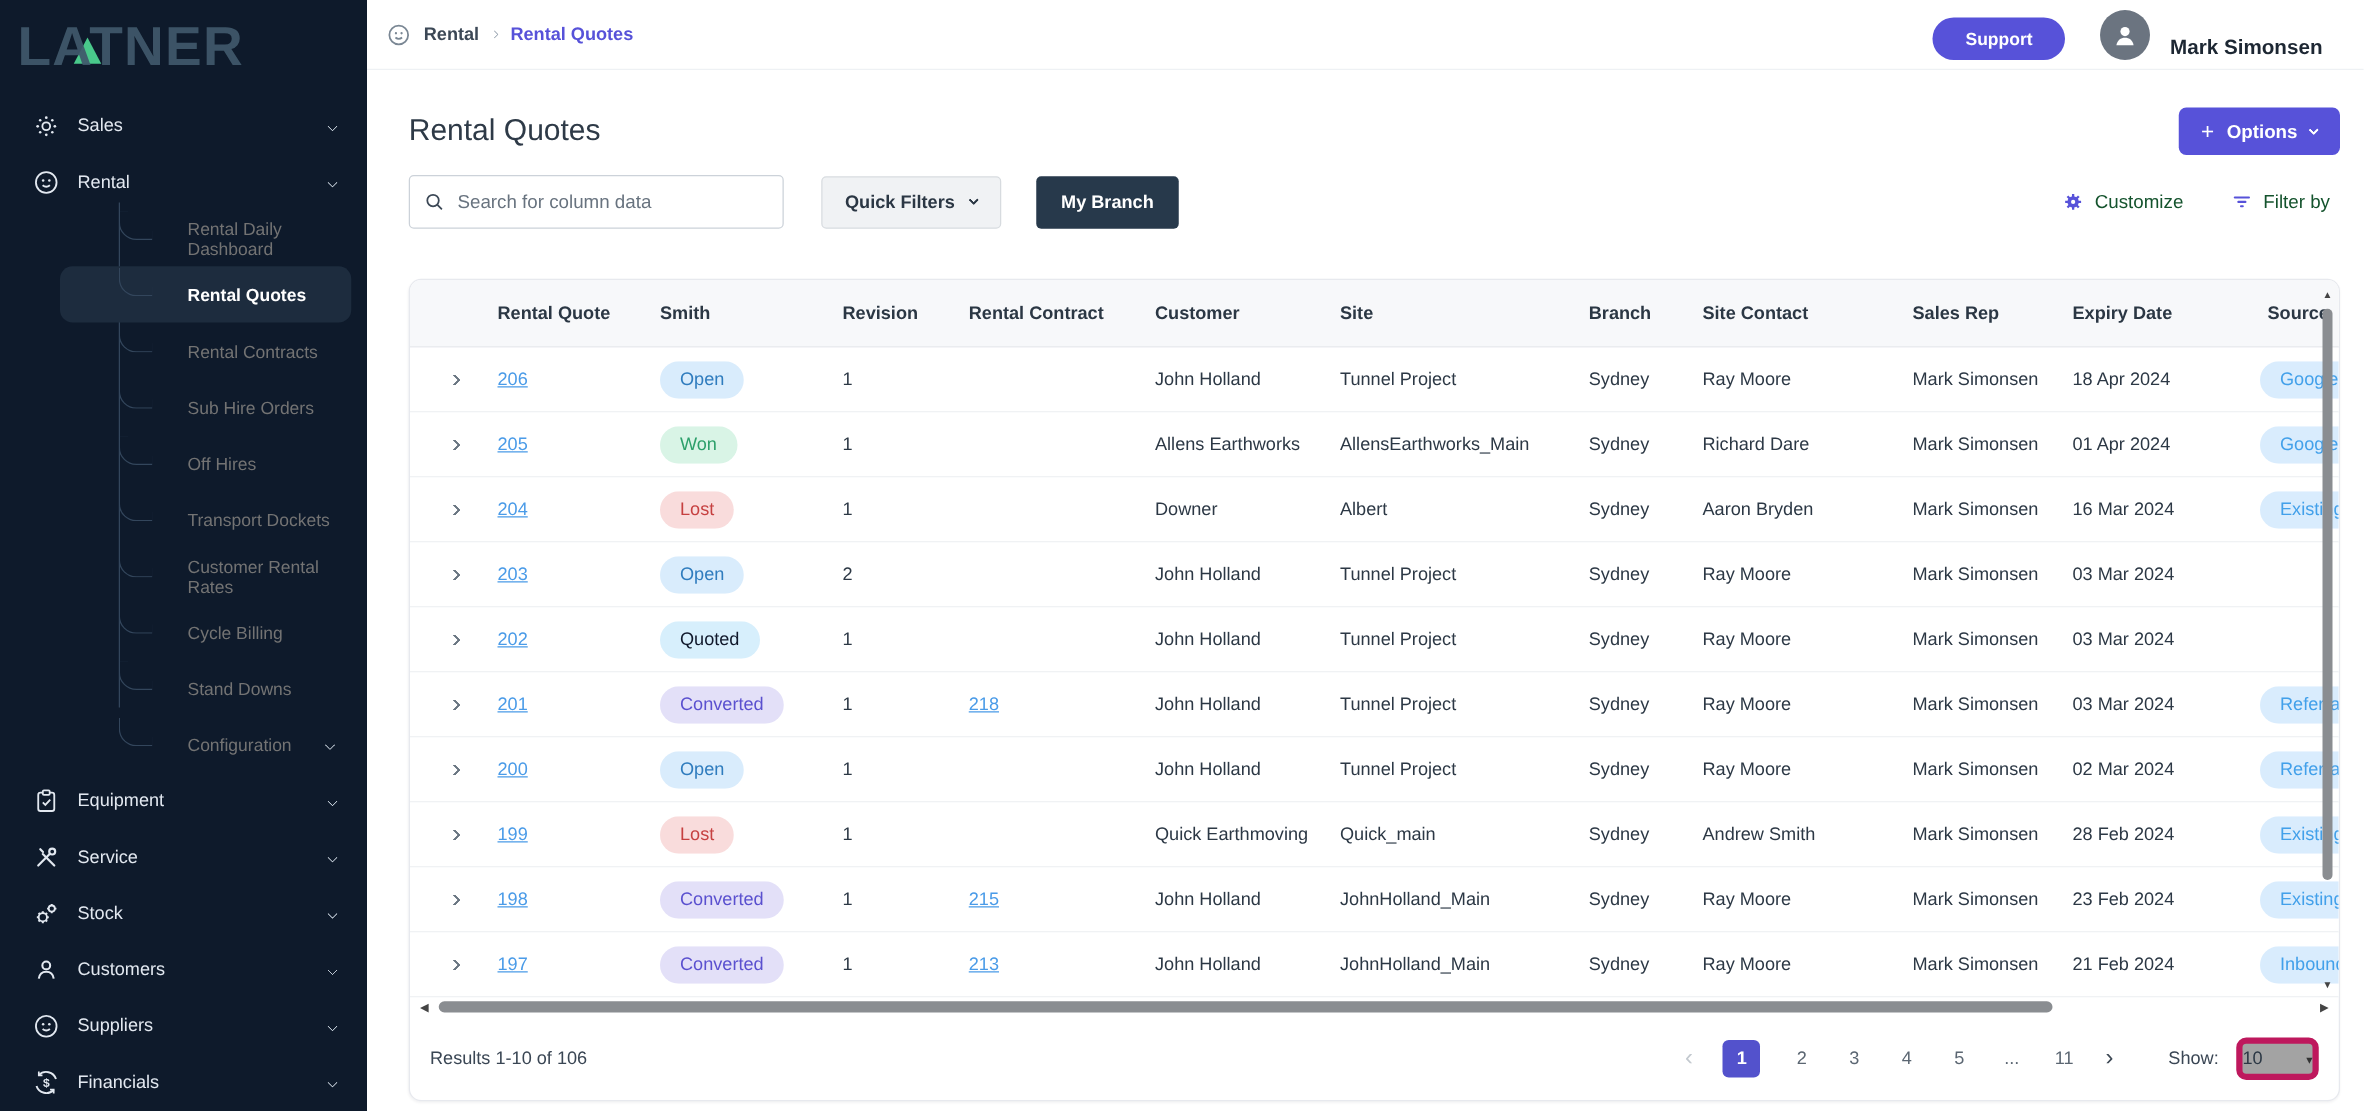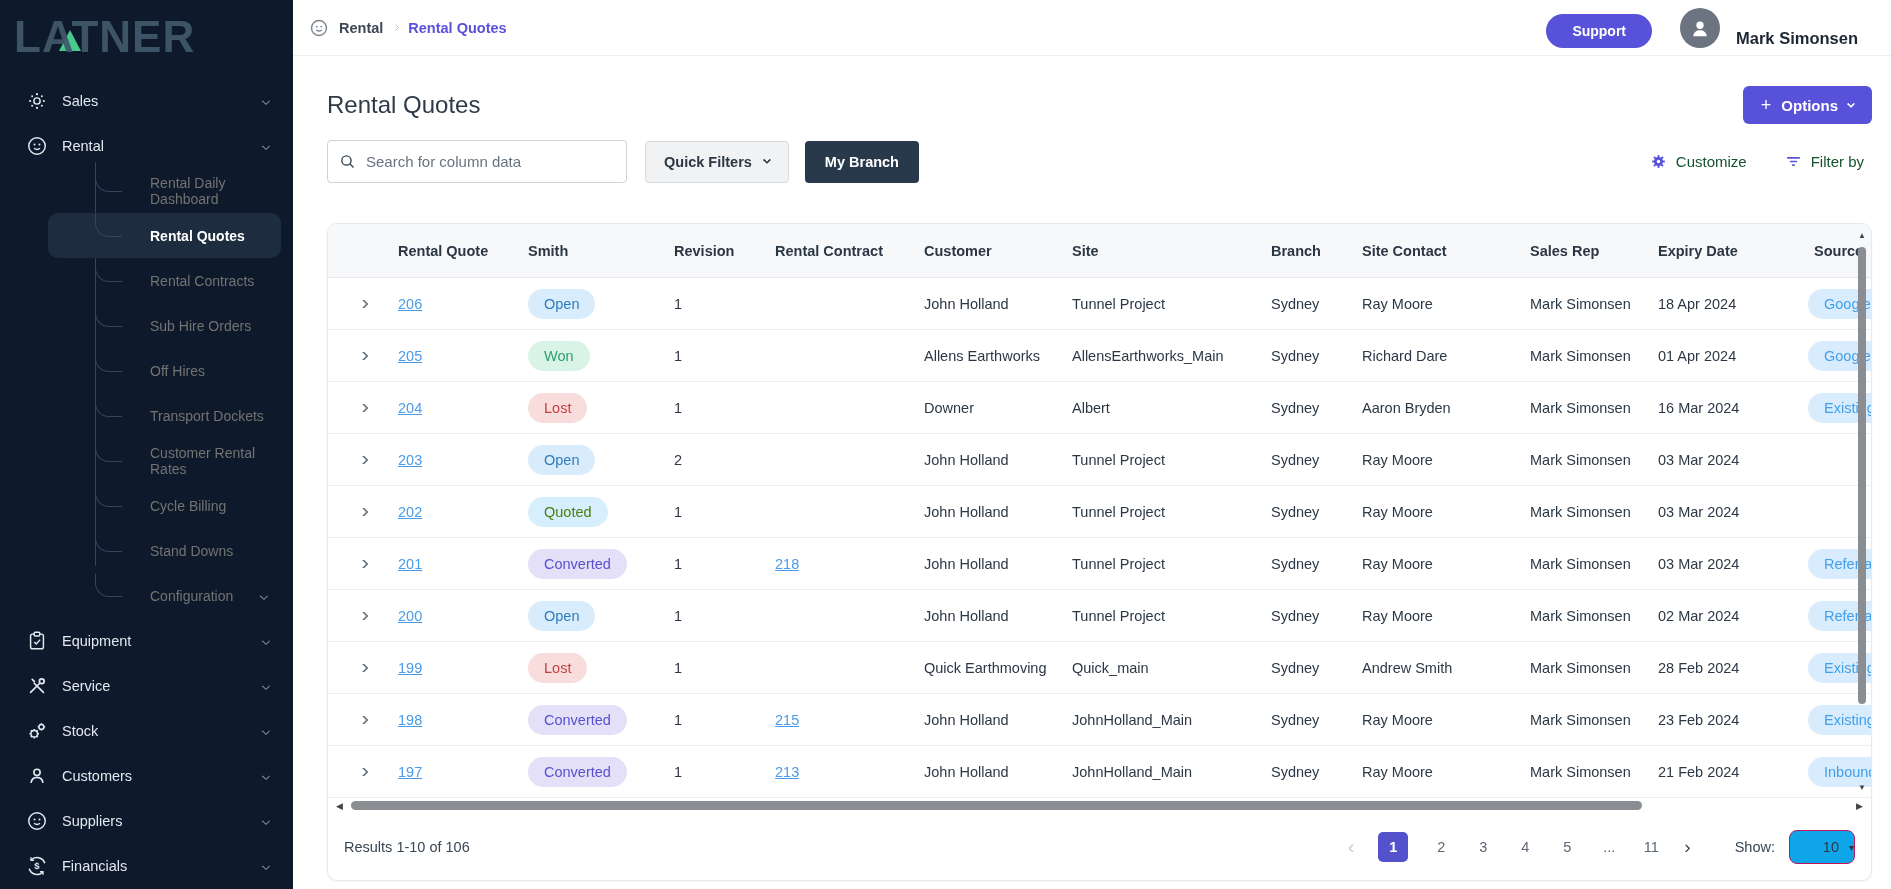--- a/index.html
+++ b/index.html
@@ -55,21 +55,21 @@
 
   .content { padding:0 19px 0 34px; }
   .page-head { margin-top:30px; display:flex; align-items:center; }
   .page-title { font-size:24px; font-weight:500; color:#2e3a47; }
   .options-btn { margin-left:auto; height:38px; padding:0 18px; border:none;
     border-radius:6px; background:#5752d9; color:#fff; font-size:15px; font-weight:700;
     display:flex; align-items:center; gap:10px; cursor:pointer; font-family:inherit; }
   .options-btn .plus { font-size:18px; font-weight:400; }
   .options-btn .chev { width:6px; height:6px; border-width:2px; margin-top:-3px; }
 
-  .toolbar { margin-top:16px; display:flex; align-items:center; gap:16px; }
+  .toolbar { margin-top:16px; display:flex; align-items:center; gap:28px; }
   .search-wrap { position:relative; }
   .search-wrap svg { position:absolute; left:12px; top:13px; width:17px; height:17px;
     color:#3c4856; }
   .search-input { width:300px; height:43px; border:1px solid #ccd2d9; border-radius:4px;
     padding:0 12px 0 38px; font-size:15px; color:#2c3845; font-family:inherit; }
   .search-input::placeholder { color:#68737f; }
   .qf-btn { height:42px; padding:0 18px; background:#f0f2f4; border:1px solid #d7dbdf;
     border-radius:4px; font-size:14.5px; font-weight:700; color:#2b3744;
     display:flex; align-items:center; gap:12px; cursor:pointer; font-family:inherit;
     margin-left:2px; }
@@ -124,23 +124,23 @@
     padding:0 16px; font-size:14.5px; color:#3a4654; }
   .pagination { margin-left:auto; display:flex; align-items:center; gap:24px; }
   .pg-prev { color:#c3c9cf; font-size:19px; cursor:pointer; }
   .pg-next { color:#3d4854; font-size:19px; cursor:pointer; }
   .pg-page { min-width:18px; text-align:center; color:#5b6672; cursor:pointer;
     font-size:14.5px; }
   .pg-page.active { background:#5352cc; color:#fff; width:30px; height:30px;
     min-width:30px; border-radius:5px; display:flex; align-items:center;
     justify-content:center; font-weight:600; }
   .show-group { display:flex; align-items:center; gap:14px; margin-left:44px; }
-  .show-select { width:66px; height:34px; border:1px solid #be185d; border-radius:8px;
-    display:flex; align-items:center; justify-content:flex-end; gap:10px;
-    font-size:14.5px; color:#2c3845; cursor:pointer; background:#0ea5e9; }
+  .show-select { width:66px; height:34px; border:5px solid #be185d; border-radius:8px;
+    display:flex; align-items:center; justify-content:space-between; gap:10px;
+    font-size:14.5px; color:#2c3845; cursor:pointer; background:#a3a3a3; }
   .show-select .caret { font-size:10px; color:#333; margin-top:1px; }
 </style>
 </head>
 <body>
 
 <aside class="sidebar">
   <div class="logo-wrap">
     <svg width="250" height="52" viewBox="0 0 250 52">
       <polygon points="47,41 58,20 69,41" fill="#49c98b"></polygon>
       <text x="2" y="42" font-size="44" font-weight="800" letter-spacing="1" fill="#40596b" opacity="0.93" font-family="Liberation Sans, sans-serif">LATNER</text>
@@ -451,21 +451,21 @@
             <div class="cell">Ray Moore</div>
             <div class="cell">Mark Simonsen</div>
             <div class="cell">03 Mar 2024</div>
             <div class="cell"></div>
           </div>
           <div class="trow">
             <div class="cell expand-cell">
               <span class="chev right"></span>
             </div>
             <div class="cell"><span class="tlink">202</span></div>
-            <div class="cell"><span class="badge" style="background:#d7effc;color:#4d7c0f">Quoted</span></div>
+            <div class="cell"><span class="badge" style="background:#d7effc;color:#0f172a">Quoted</span></div>
             <div class="cell">1</div>
             <div class="cell"></div>
             <div class="cell">John Holland</div>
             <div class="cell">Tunnel Project</div>
             <div class="cell">Sydney</div>
             <div class="cell">Ray Moore</div>
             <div class="cell">Mark Simonsen</div>
             <div class="cell">03 Mar 2024</div>
             <div class="cell"></div>
           </div>

